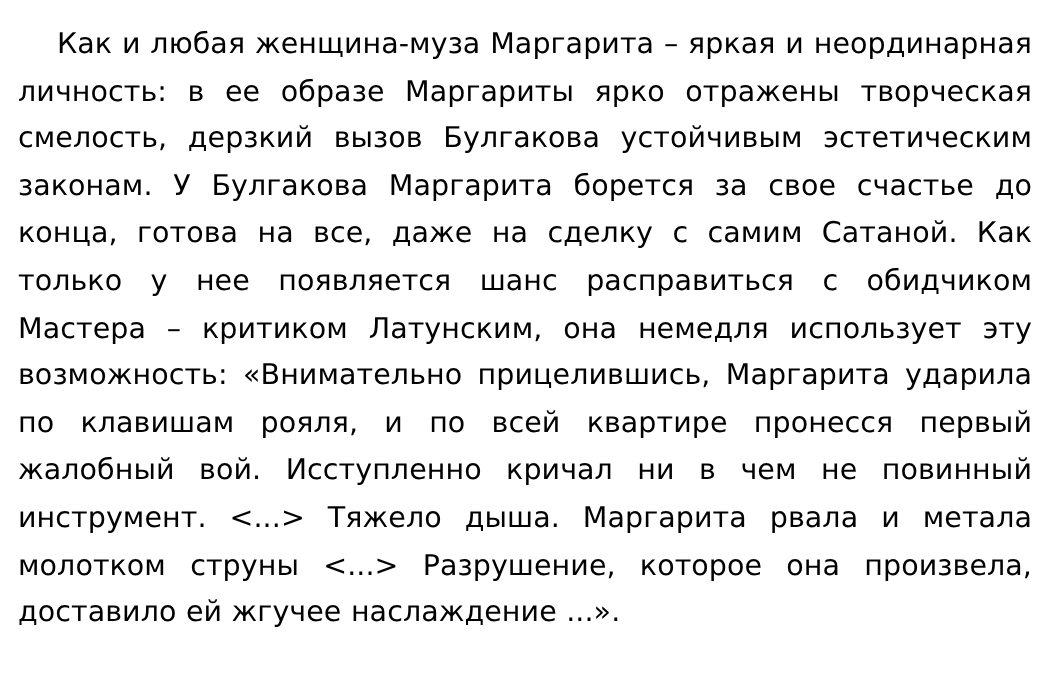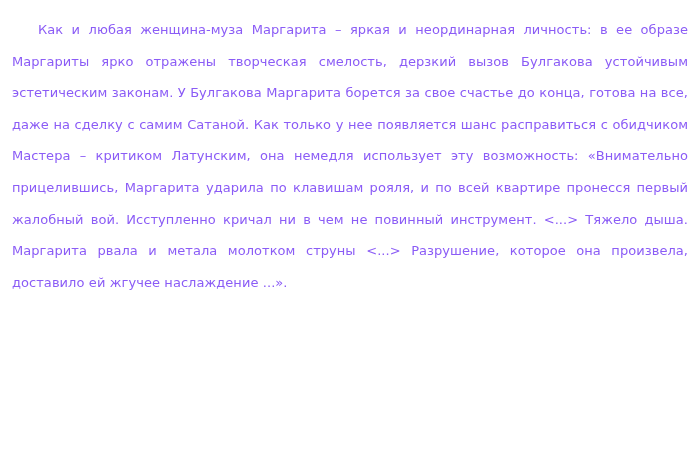--- a/index.html
+++ b/index.html
@@ -15,23 +15,23 @@
   }
   .page {
     box-sizing: border-box;
     width: 700px;
     height: 462px;
     padding: 14px 12px 0 12px;
     background: #ffffff;
   }
   .body-text {
     margin: 0;
-    color: #8b5cf6;
+    color: #000000;
     font-family: "DejaVu Sans", sans-serif;
-    font-size: 13px;
+    font-size: 19px;
     line-height: 31.6px;
     text-align: justify;
     text-justify: inter-word;
     text-indent: 26px;
     letter-spacing: 0.05px;
     word-spacing: 0.2px;
     hyphens: none;
   }
 </style>
 </head>

